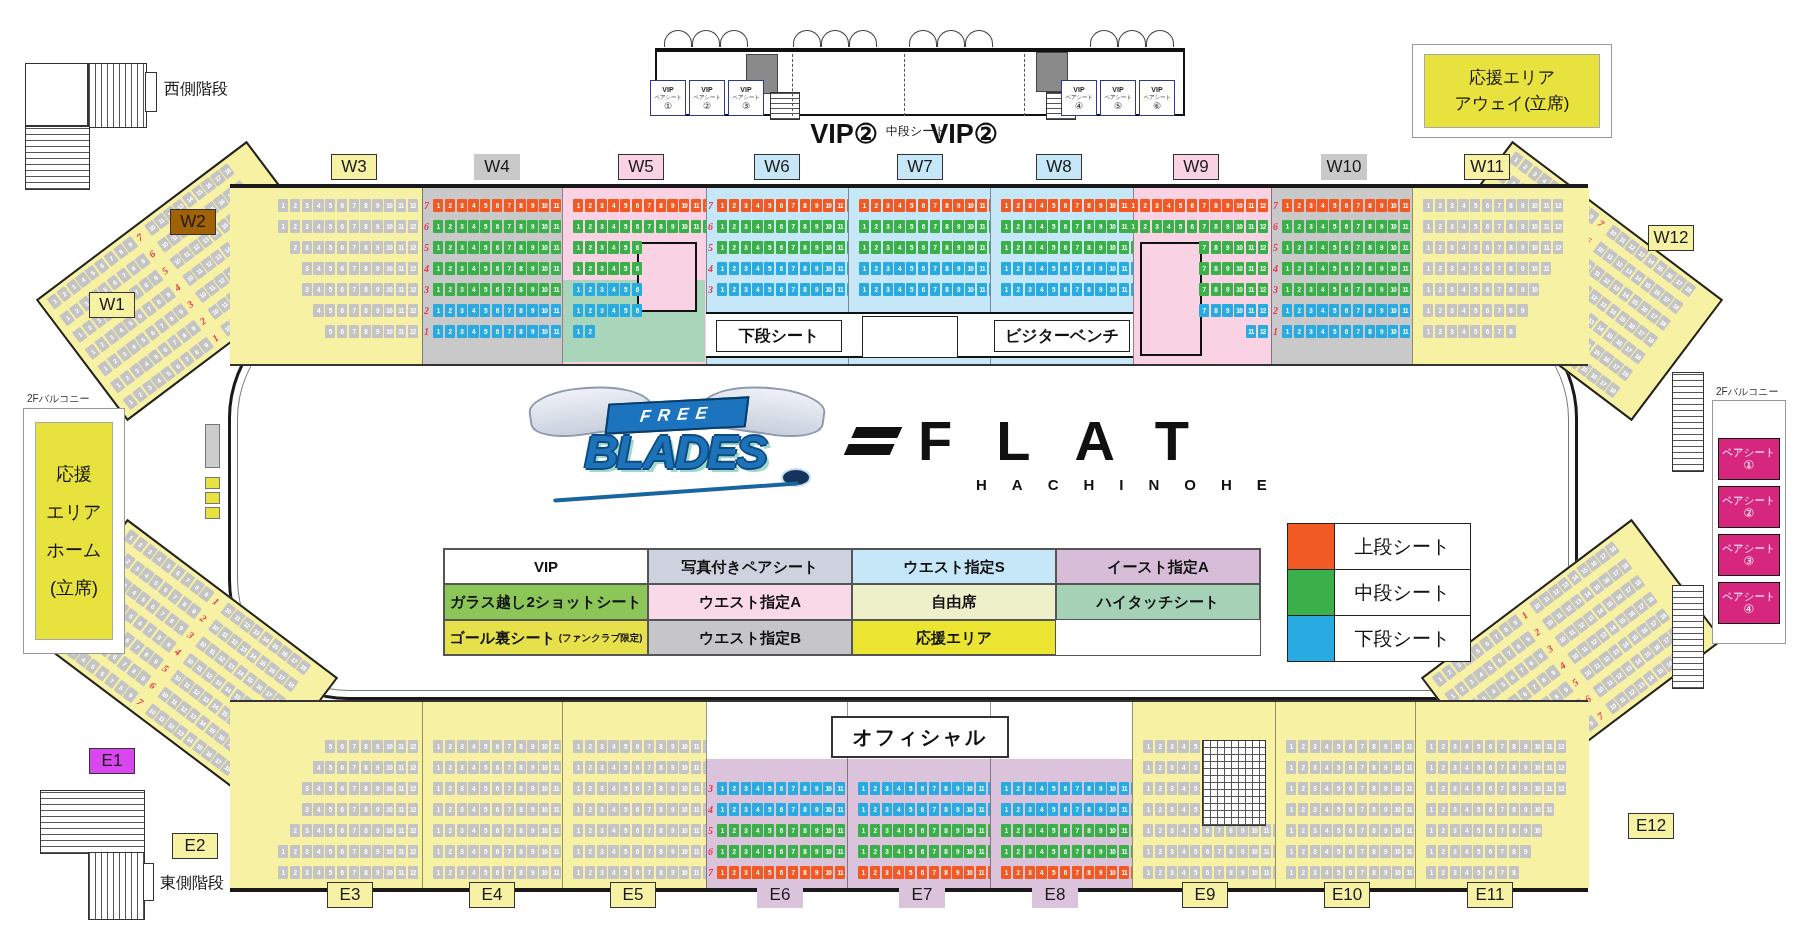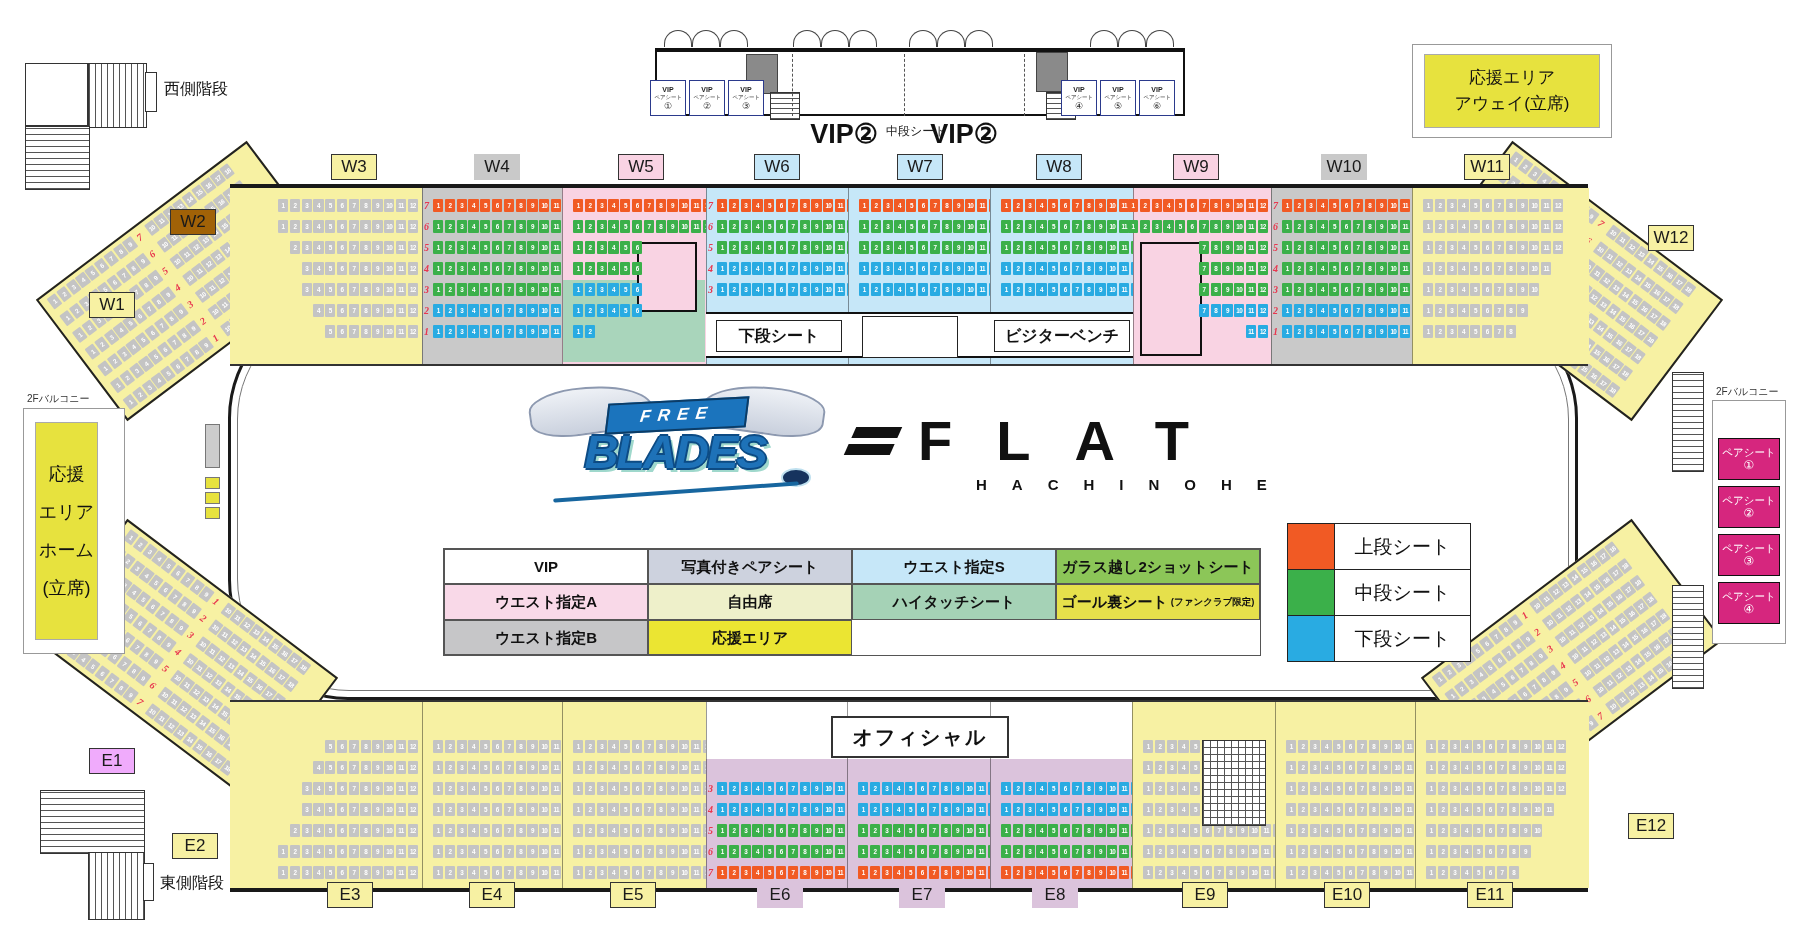--- a/index.html
+++ b/index.html
@@ -2319,21 +2319,21 @@
   <div class="smalllabel" style="left:886px;top:124px;">中段シート</div>
 
   <div class="outbox" style="left:1412px;top:44px;width:200px;height:94px;"></div>
   <div class="yellowfill" style="left:1424px;top:54px;width:176px;height:74px;">
     <div class="ln">応援エリア</div>
     <div class="ln">アウェイ(立席)</div>
   </div>
 
   <div class="balcony" style="left:27px;top:393px;">2Fバルコニー</div>
   <div class="outbox" style="left:23px;top:408px;width:102px;height:246px;"></div>
-  <div class="yellowfill" id="home-box" style="left:35px;top:422px;width:63px;height:218px;">
+  <div class="yellowfill" id="home-box" style="left:35px;top:422px;width:78px;height:218px;">
     <div class="ln">応援</div>
     <div class="ln">エリア</div>
     <div class="ln">ホーム</div>
     <div class="ln">(立席)</div>
   </div>
 
   <div class="balcony" style="left:1716px;top:386px;">2Fバルコニー</div>
   <div class="outbox" style="left:1712px;top:400px;width:74px;height:244px;"></div>
   <div id="pairseat-host">
       <div class="pairseat" style="left: 1718px; top: 438px;">
@@ -2398,20 +2398,23 @@
   <div id="legend-table">
       <div class="lcell" style="background: rgb(255, 255, 255);">
         <div>VIP</div>
       </div>
       <div class="lcell" style="background: rgb(205, 210, 222);">
         <div>写真付きペアシート</div>
       </div>
       <div class="lcell" style="background: rgb(198, 231, 248);">
         <div>ウエスト指定S</div>
       </div>
+      <div class="lcell" style="background: rgb(216, 189, 216);">
+        <div>イースト指定A</div>
+      </div>
       <div class="lcell" style="background: rgb(140, 198, 88);">
         <div>ガラス越し2ショットシート</div>
       </div>
       <div class="lcell" style="background: rgb(249, 217, 232);">
         <div>ウエスト指定A</div>
       </div>
       <div class="lcell" style="background: rgb(238, 240, 202);">
         <div>自由席</div>
       </div>
       <div class="lcell" style="background: rgb(165, 210, 182);">
@@ -2459,18 +2462,18 @@
       <div class="chip bordered" style="left: 610px; top: 882px; background: rgb(247, 241, 163);">E5</div>
       <div class="chip" style="left: 757px; top: 882px; background: rgb(219, 195, 220);">E6</div>
       <div class="chip" style="left: 899px; top: 882px; background: rgb(219, 195, 220);">E7</div>
       <div class="chip" style="left: 1032px; top: 882px; background: rgb(219, 195, 220);">E8</div>
       <div class="chip bordered" style="left: 1182px; top: 882px; background: rgb(247, 241, 163);">E9</div>
       <div class="chip bordered" style="left: 1324px; top: 882px; background: rgb(247, 241, 163);">E10</div>
       <div class="chip bordered" style="left: 1467px; top: 882px; background: rgb(247, 241, 163);">E11</div>
       <div class="chip bordered" style="left: 89px; top: 292px; background: rgb(247, 241, 163);">W1</div>
       <div class="chip bordered" style="left: 170px; top: 209px; background: #a16207;">W2</div>
       <div class="chip bordered" style="left: 1648px; top: 225px; background: rgb(247, 241, 163);">W12</div>
-      <div class="chip bordered" style="left: 89px; top: 748px; background: #f0abfc;">E1</div>
+      <div class="chip bordered" style="left: 89px; top: 748px; background: #d946ef;">E1</div>
       <div class="chip bordered" style="left: 172px; top: 833px; background: rgb(247, 241, 163);">E2</div>
       <div class="chip bordered" style="left: 1628px; top: 813px; background: rgb(247, 241, 163);">E12</div>
     </div>
 
 </div>
 
 </body></html>

